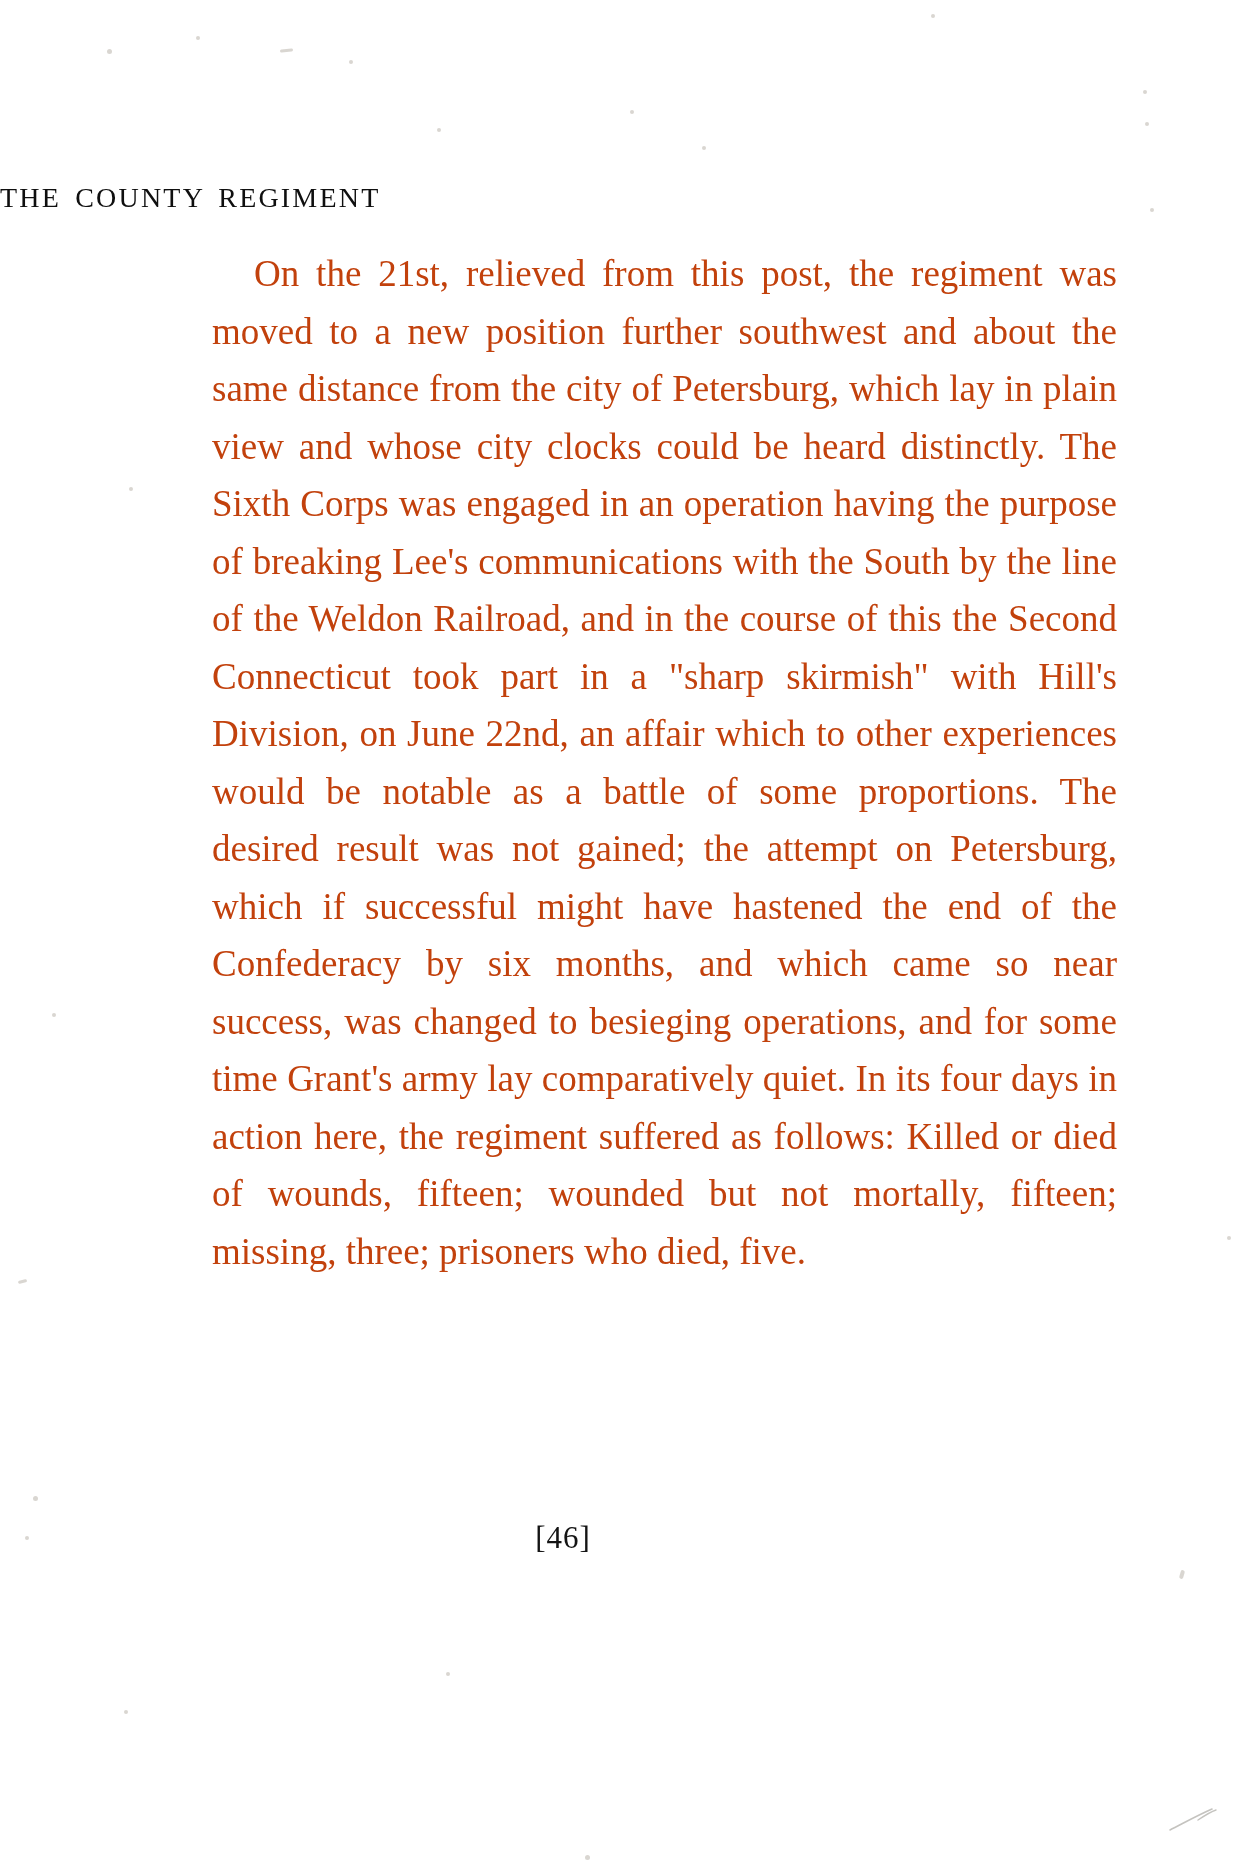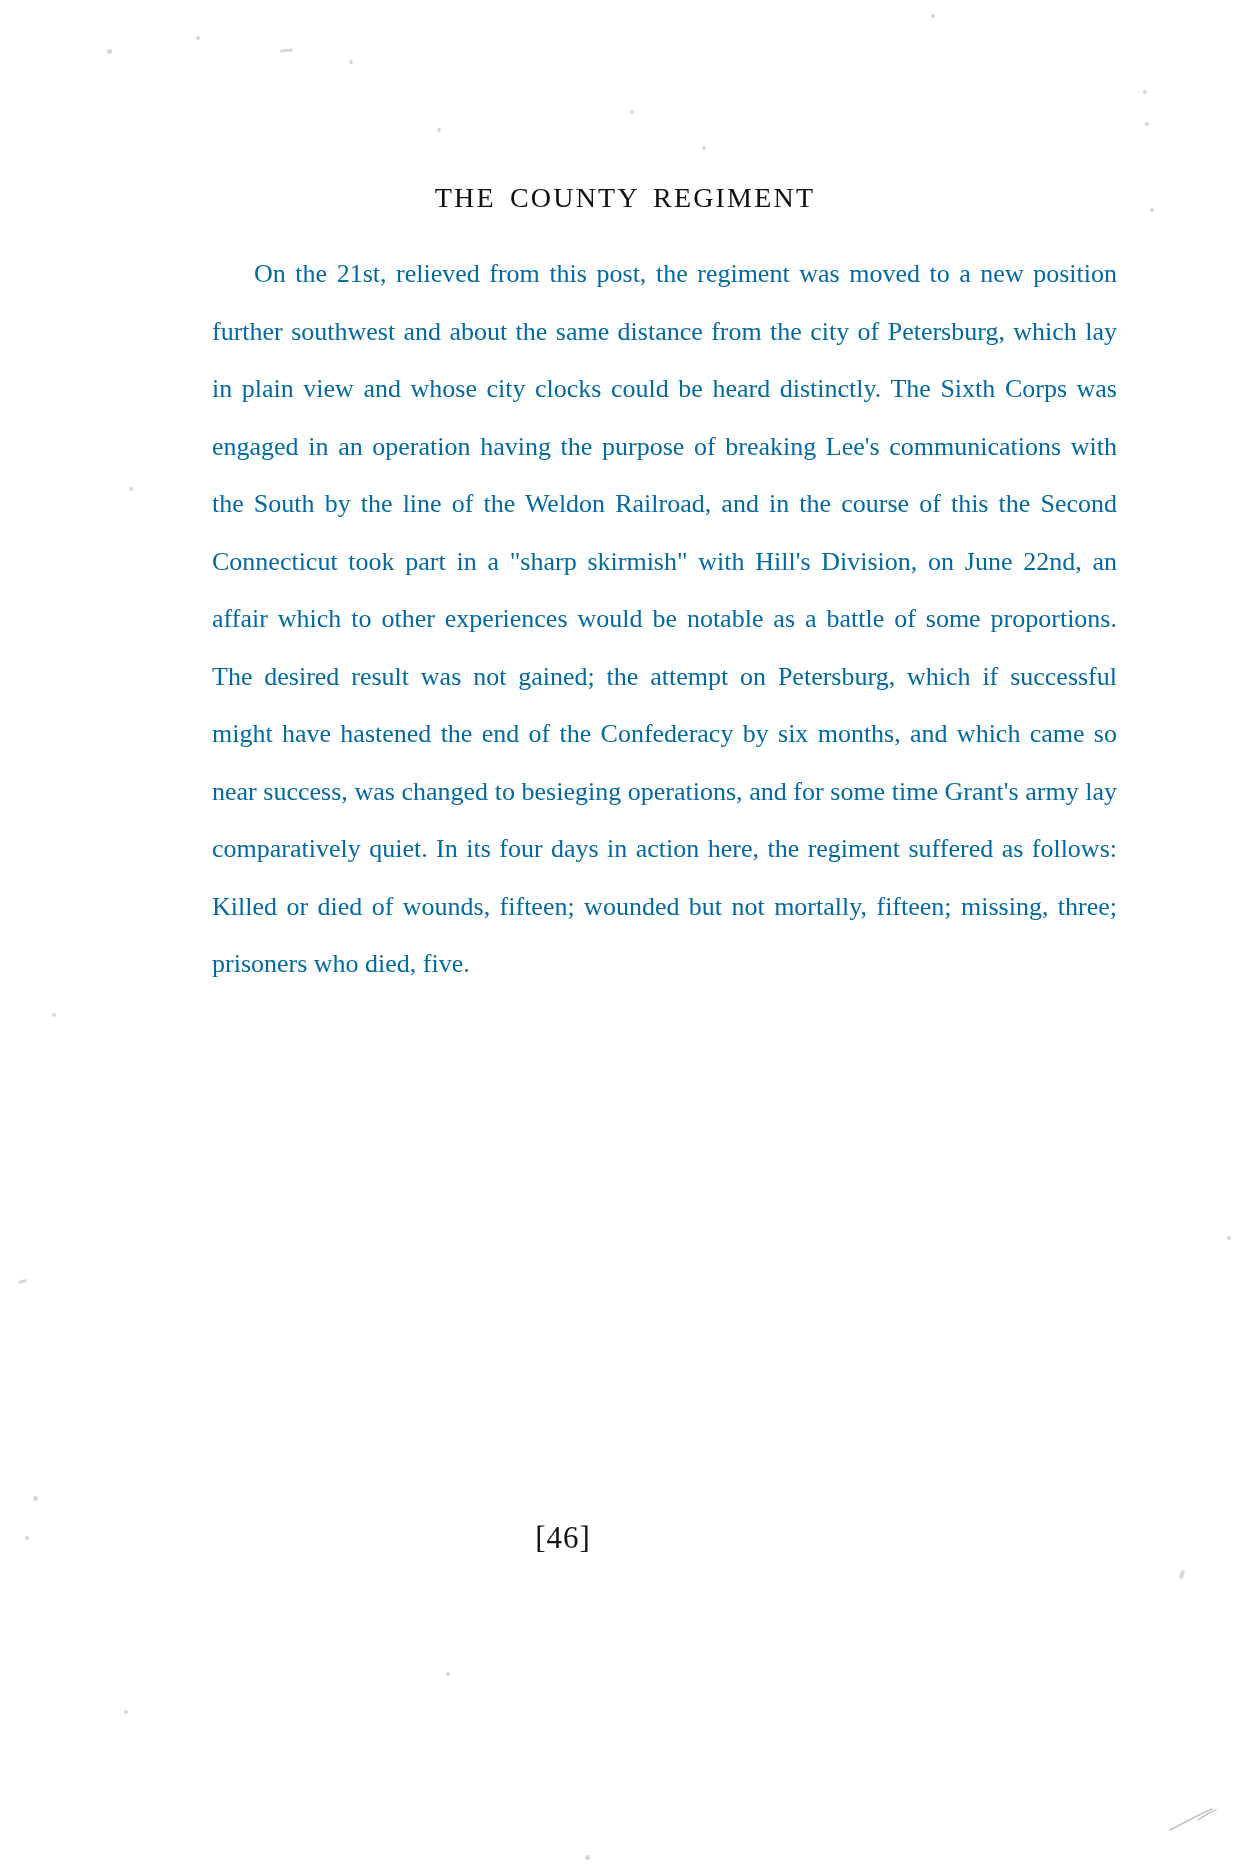--- a/index.html
+++ b/index.html
@@ -30,41 +30,41 @@
     top: 0;
     width: 1250px;
     height: 1870px;
   }
 
   .running-head {
     position: absolute;
     left: 0;
     top: 182px;
     width: 1250px;
-    text-align: center;
+    text-align: left;
     font-size: 28px;
     letter-spacing: 2.2px;
     word-spacing: 5px;
     color: #0f0f0f;
   }
 
   .body-block {
     position: absolute;
     left: 212px;
     top: 245px;
     width: 905px;
   }
 
   .body-block p {
     margin: 0;
-    font-size: 26px;
+    font-size: 37px;
     line-height: 57.5px;
     text-align: justify;
     text-justify: inter-word;
-    color: #0369a1;
+    color: #c2410c;
   }
 
   .body-block p .indent {
     display: inline-block;
     width: 42px;
   }
 
   .folio {
     position: absolute;
     left: 0;

